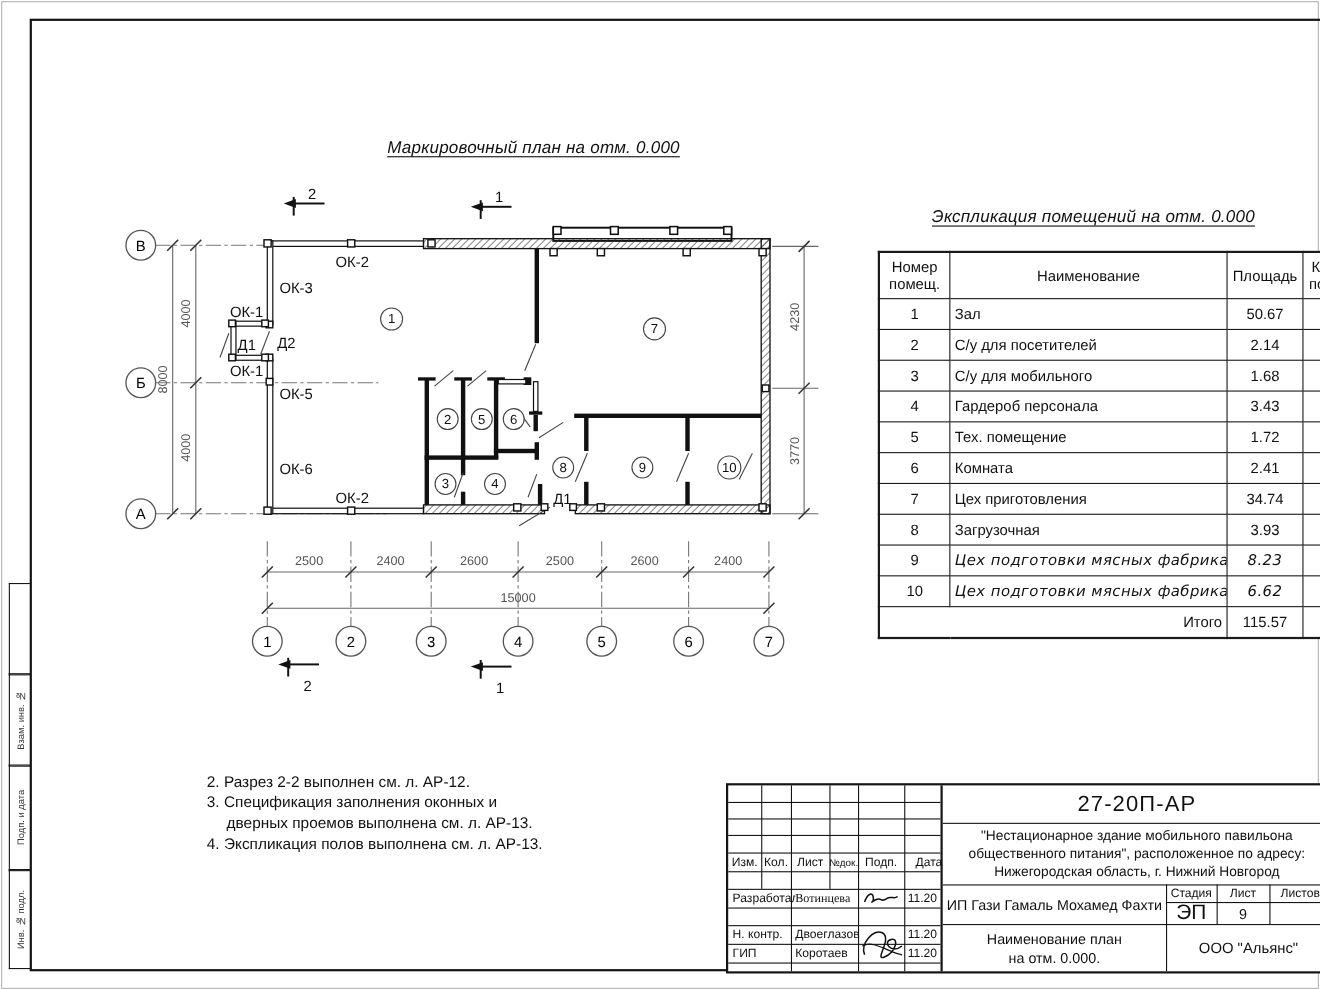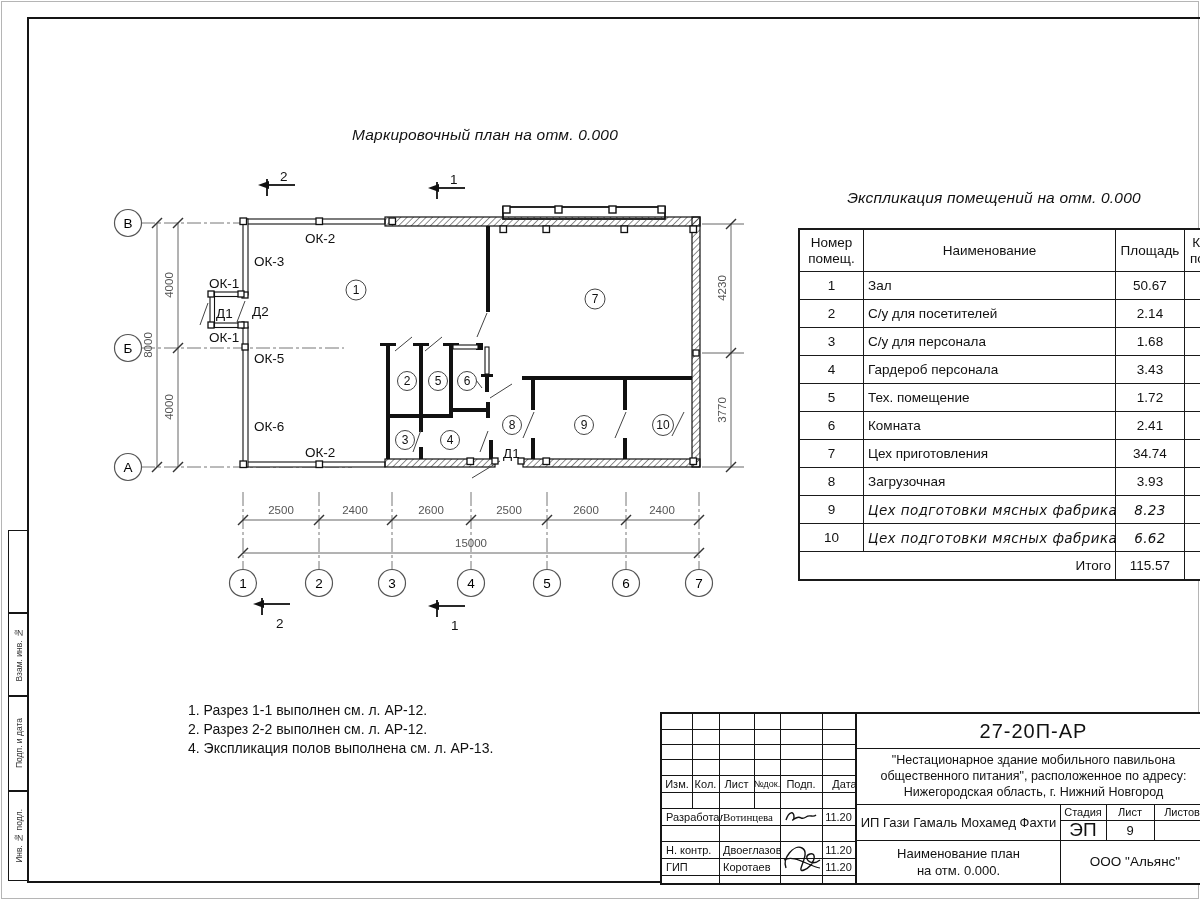--- a/index.html
+++ b/index.html
@@ -6,21 +6,21 @@
   #sheet{position:relative;width:1200px;height:900px;background:#ffffff;overflow:hidden;
          font-family:"Liberation Sans",sans-serif;color:#111;}
   .abs{position:absolute;}
   
   #outer-edge{left:1px;top:1px;width:1196px;height:896px;border:1px solid #b5b5b5;}
   #frame{left:27px;top:17px;width:1190px;height:862px;border:2px solid #151515;}
   
   .mstamp{border:1.5px solid #151515;border-right:none;width:19px;display:flex;align-items:center;justify-content:center;}
   .mstamp span{writing-mode:vertical-rl;transform:rotate(180deg);font-size:8.5px;color:#333;white-space:nowrap;}
   
-  .dwg-title{font-style:italic;font-size:15.5px;text-align:center;
+  .dwg-title{font-style:italic;font-size:15.5px;text-align:center;text-decoration:underline;
              text-underline-offset:3px;letter-spacing:.2px;}
   
   #expl-table{border-collapse:collapse;table-layout:fixed;width:392px;background:#fff;}
   #expl-table td,#expl-table th{border:1px solid #1a1a1a;font-weight:normal;font-size:13.5px;
       padding:0 4px;overflow:hidden;white-space:nowrap;}
   #expl-table{border:2px solid #1a1a1a;}
   #expl-table thead th{height:41px;text-align:center;white-space:normal;line-height:1.15;}
   #expl-table tbody td{height:27px;}
   .c-num{width:55px;text-align:center;}
   .c-name{width:243px;text-align:left;padding-left:9px;}
@@ -348,21 +348,21 @@
           <td class="c-cat"></td>
         </tr>
       <tr>
           <td class="c-num">2</td>
           <td class="c-name">С/у для посетителей</td>
           <td class="c-area">2.14</td>
           <td class="c-cat"></td>
         </tr>
       <tr>
           <td class="c-num">3</td>
-          <td class="c-name">С/у для персонала</td>
+          <td class="c-name">С/у для мобильного</td>
           <td class="c-area">1.68</td>
           <td class="c-cat"></td>
         </tr>
       <tr>
           <td class="c-num">4</td>
           <td class="c-name">Гардероб персонала</td>
           <td class="c-area">3.43</td>
           <td class="c-cat"></td>
         </tr>
       <tr>
@@ -403,22 +403,22 @@
         </tr>
       <tr>
         <td colspan="2" class="total-label">Итого</td>
         <td class="c-area">115.57</td>
         <td class="c-cat"></td>
       </tr>
     </tbody>
   </table>
 
   <div id="notes" class="abs" style="left:188px;top:701px;">
-    <div>1. Разрез 1-1 выполнен см. л. АР-12.</div>
     <div>2. Разрез 2-2 выполнен см. л. АР-12.</div>
+    <div>3. Спецификация заполнения оконных и дверных проемов выполнена см. л. АР-13.</div>
     <div>4. Экспликация полов выполнена см. л. АР-13.</div>
   </div>
 
   <div id="stamp" class="abs">
 
     <div class="hline" style="left:0;top:15px;width:193px;height:1px;"></div>
     <div class="hline" style="left:0;top:30px;width:193px;height:1px;"></div>
     <div class="hline" style="left:0;top:45px;width:193px;height:1px;"></div>
     <div class="hline" style="left:0;top:61px;width:193px;height:1px;"></div>
     <div class="hline" style="left:0;top:78px;width:193px;height:1px;"></div>

